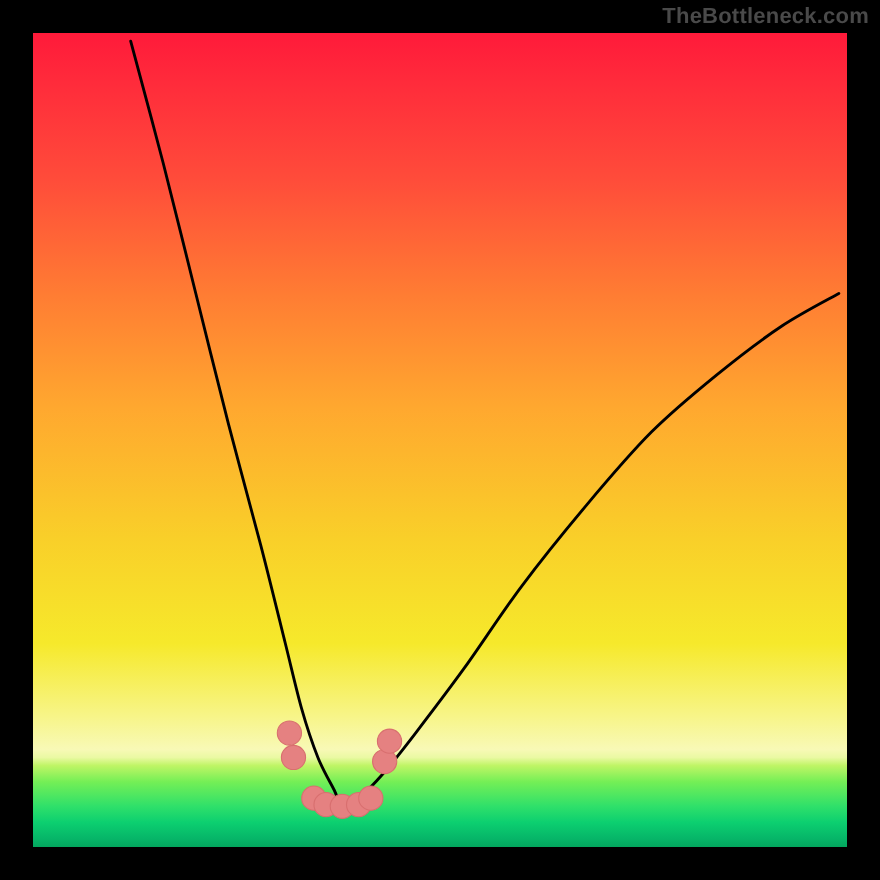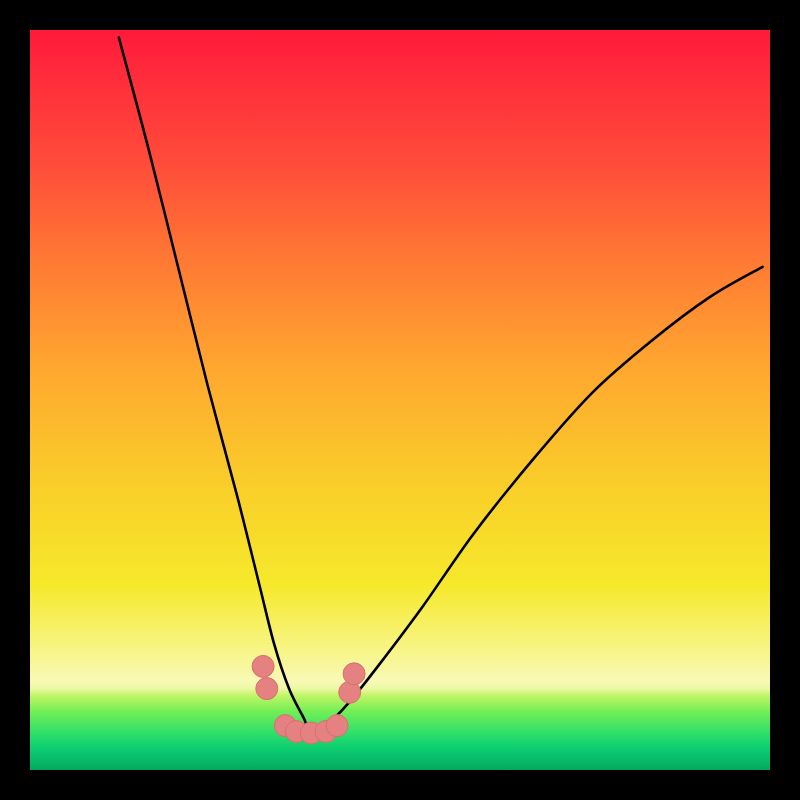--- a/index.html
+++ b/index.html
@@ -80,13 +80,14 @@
           <circle cx="255.3" cy="695.6" r="11" fill="#e58181" stroke="#d86f6f" stroke-width="1"></circle>
           <circle cx="266.4" cy="701.5" r="11" fill="#e58181" stroke="#d86f6f" stroke-width="1"></circle>
           <circle cx="281.2" cy="703.0" r="11" fill="#e58181" stroke="#d86f6f" stroke-width="1"></circle>
           <circle cx="296.0" cy="701.5" r="11" fill="#e58181" stroke="#d86f6f" stroke-width="1"></circle>
           <circle cx="307.1" cy="695.6" r="11" fill="#e58181" stroke="#d86f6f" stroke-width="1"></circle>
           <circle cx="319.7" cy="662.3" r="11" fill="#e58181" stroke="#d86f6f" stroke-width="1"></circle>
           <circle cx="324.1" cy="643.8" r="11" fill="#e58181" stroke="#d86f6f" stroke-width="1"></circle>
         </g>
     </svg>
   </div>
+  <div class="watermark">TheBottleneck.com</div>
 </div>
 
 </body></html>

